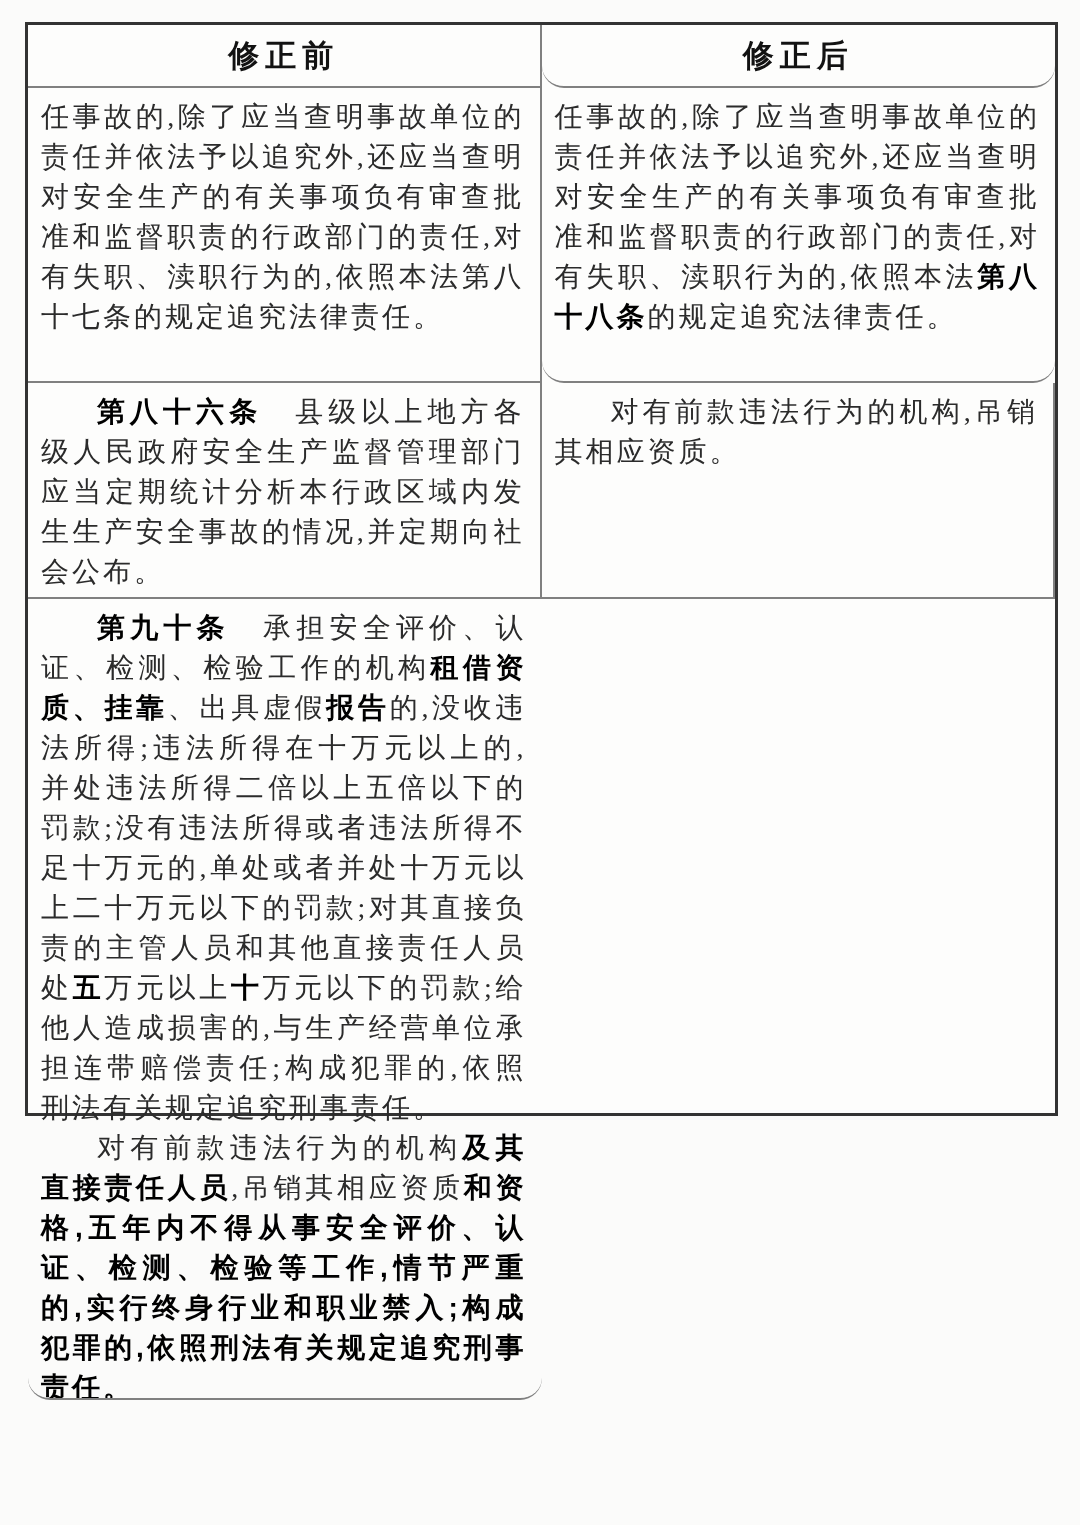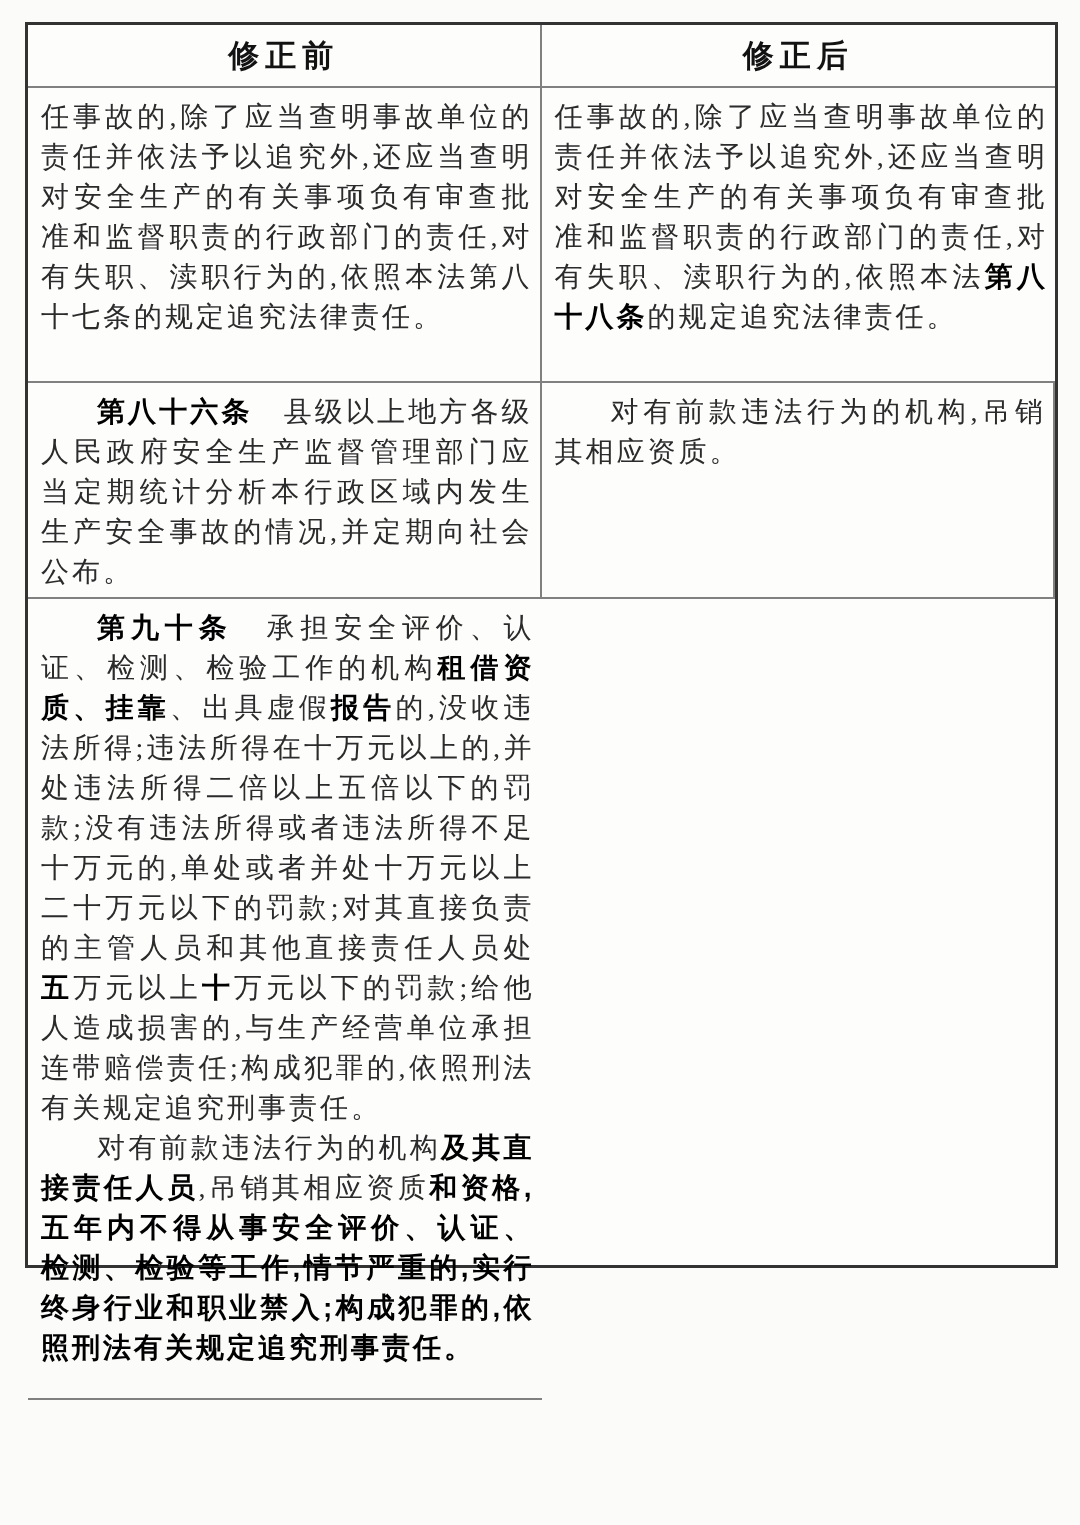--- a/index.html
+++ b/index.html
@@ -12,48 +12,48 @@
     background: #fbfbfa;
     position: relative;
     overflow: hidden;
     font-family: "Liberation Serif", serif;
   }
   .comparison-table {
     position: absolute;
     left: 25px;
     top: 22px;
     width: 1033px;
-    height: 1246px;
+    height: 1094px;
     box-sizing: border-box;
     border: 3px solid #333333;
     background: #fdfdfc;
     display: grid;
     grid-template-columns: 1fr 1fr;
     grid-template-rows: 63px 295px 216px 801px 1fr;
   }
   .cell {
     box-sizing: border-box;
     border-right: 2px solid #808080;
     border-bottom: 2px solid #808080;
     overflow: hidden;
   }
-  .cell.last-col { border-right: none; }
+  .cell.last-col { border-right: none; border-radius: 22px; }
   .cell.last-row { border-bottom: none; }
   .header-cell {
     display: flex;
     align-items: center;
     justify-content: center;
     font-family: "Liberation Sans", sans-serif;
     font-weight: 700;
     font-size: 31px;
     letter-spacing: 6px;
     color: #121212;
   }
   .body-cell {
-    padding: 9px 7px 0 13px;
+    padding: 9px 15px 0 13px;
     font-size: 28px;
     line-height: 40px;
     letter-spacing: 3px;
     color: #2b2b2b;
     word-break: break-all;
   }
   .para {
     margin: 0;
     text-align: justify;
     text-justify: inter-character;

